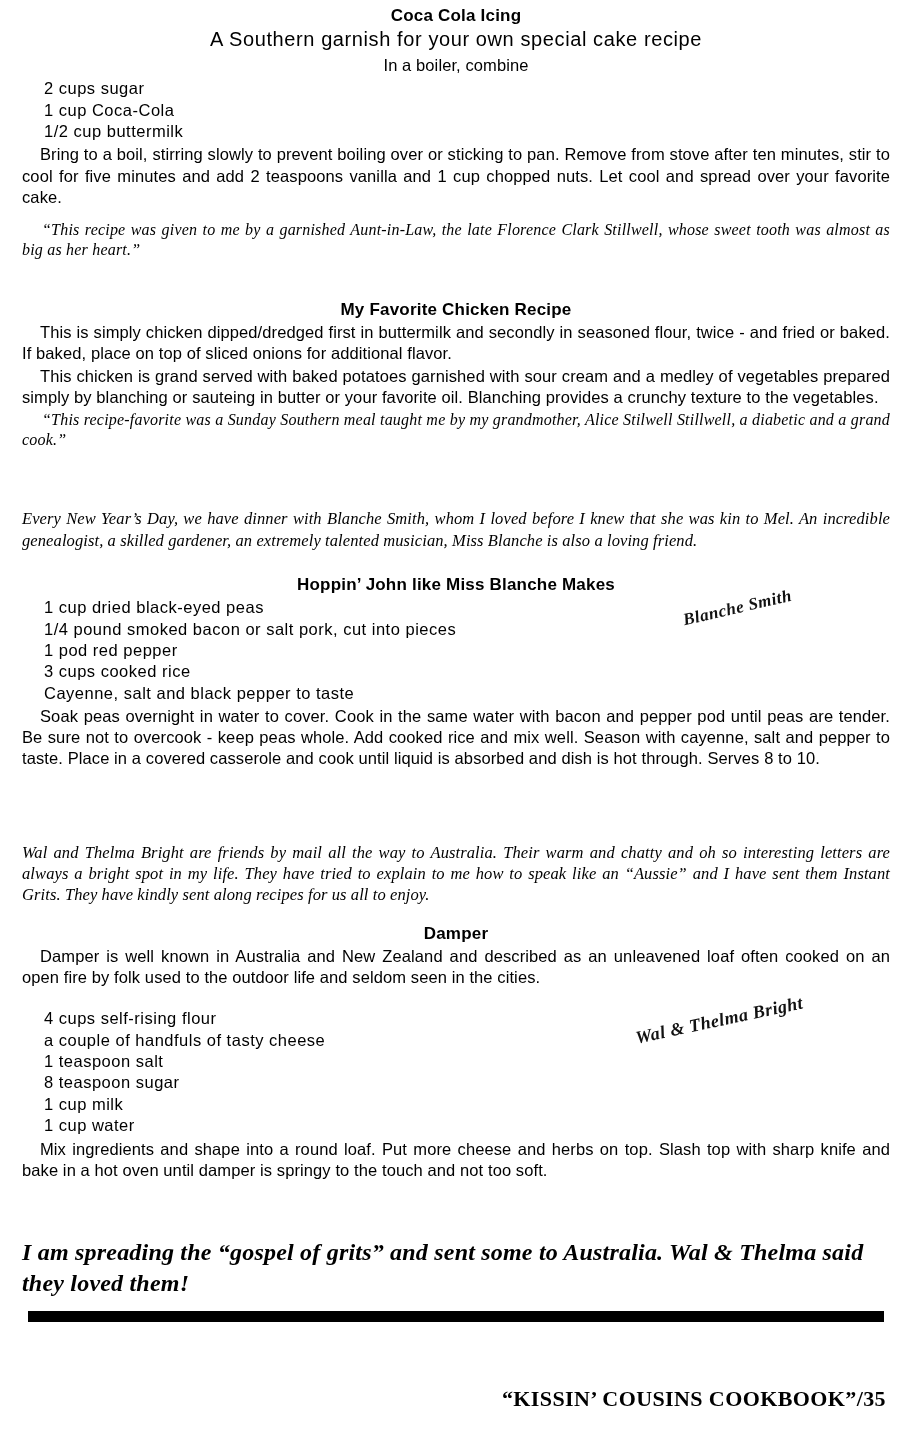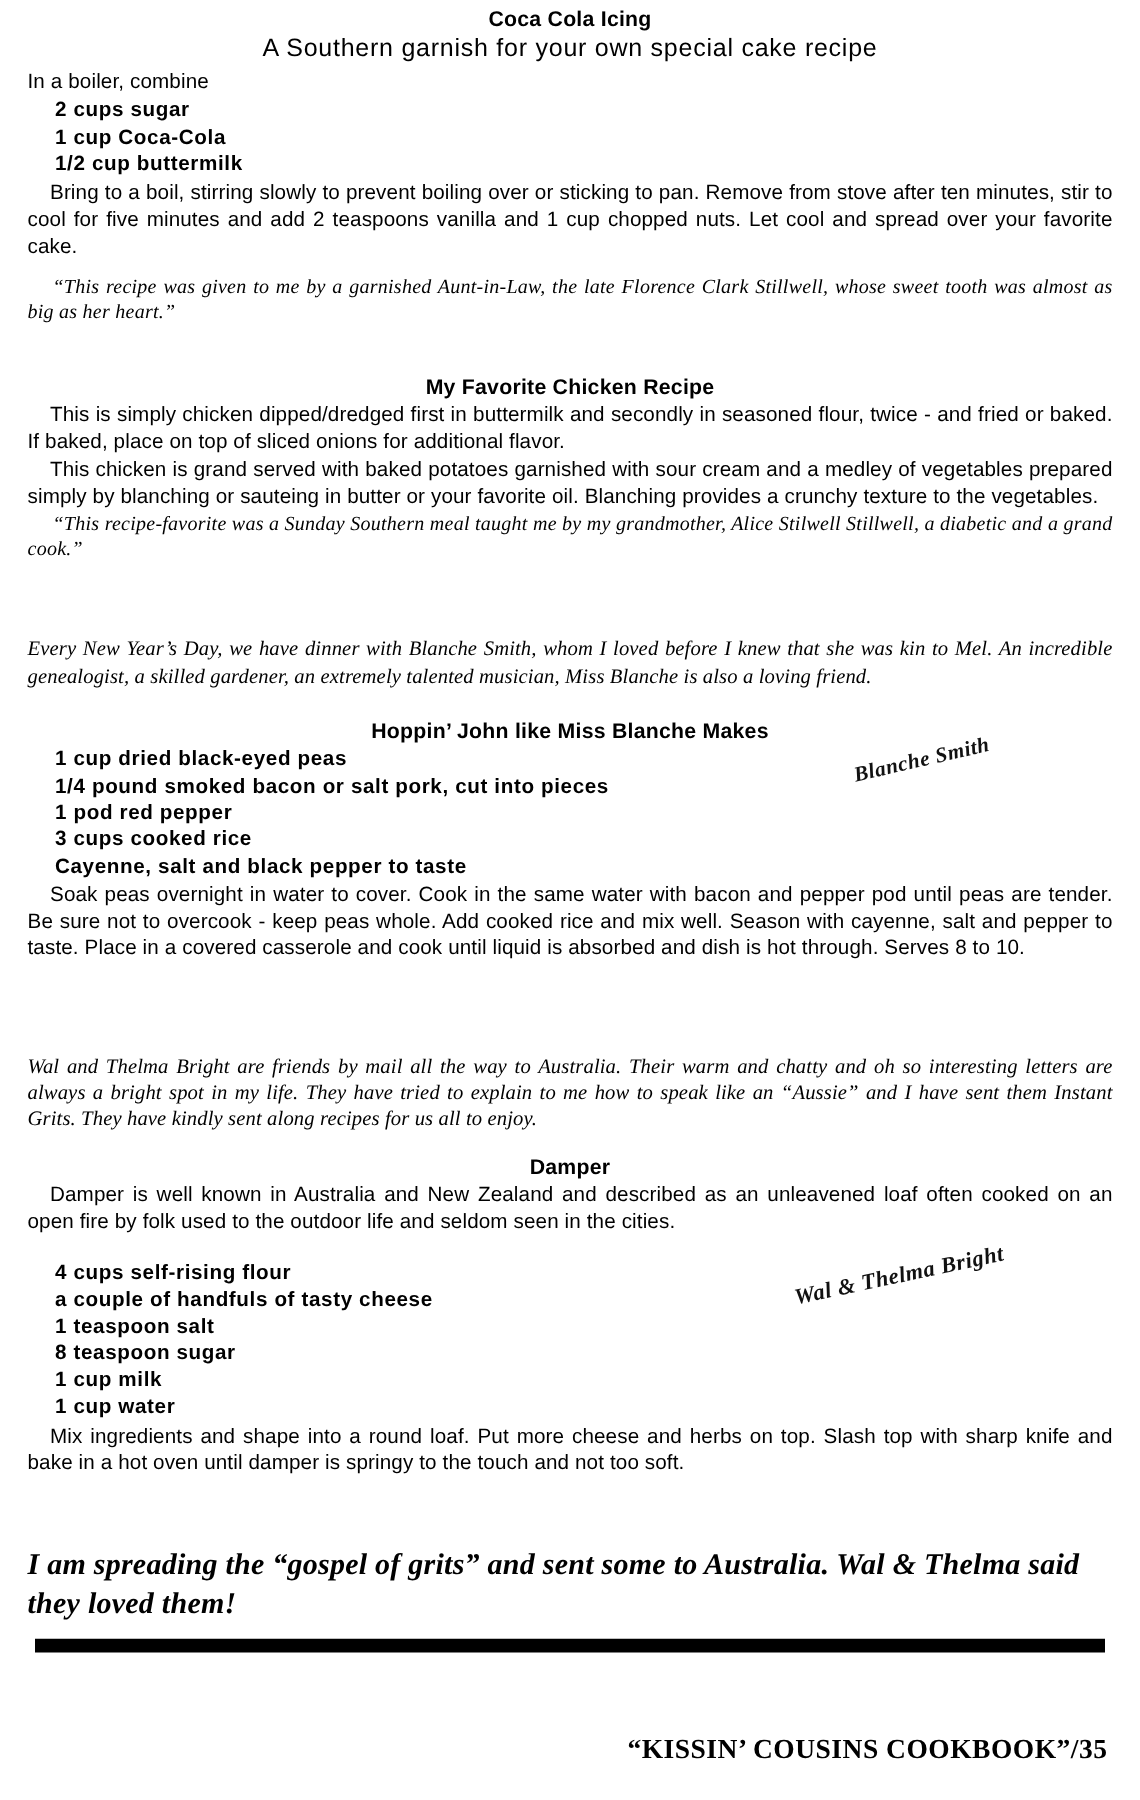--- a/index.html
+++ b/index.html
@@ -50,29 +50,28 @@
     font-size: 16.5px;
     line-height: 1.28;
     text-align: justify;
     margin: 0 0 2px 0;
     letter-spacing: 0.1px;
   }
   .para.indent {
     text-indent: 18px;
   }
   .para.nojust {
-    text-align: left;
+    text-align: center;
   }
 
   
   .ingredients {
     list-style: none;
     margin: 0 0 2px 0;
     padding: 0 0 0 22px;
-    font-weight: bold;
   }
   .ingredients li {
     font-family: "Liberation Sans", sans-serif;
     font-size: 16.5px;
     line-height: 1.30;
     letter-spacing: 0.5px;
     white-space: nowrap;
   }
 
   

